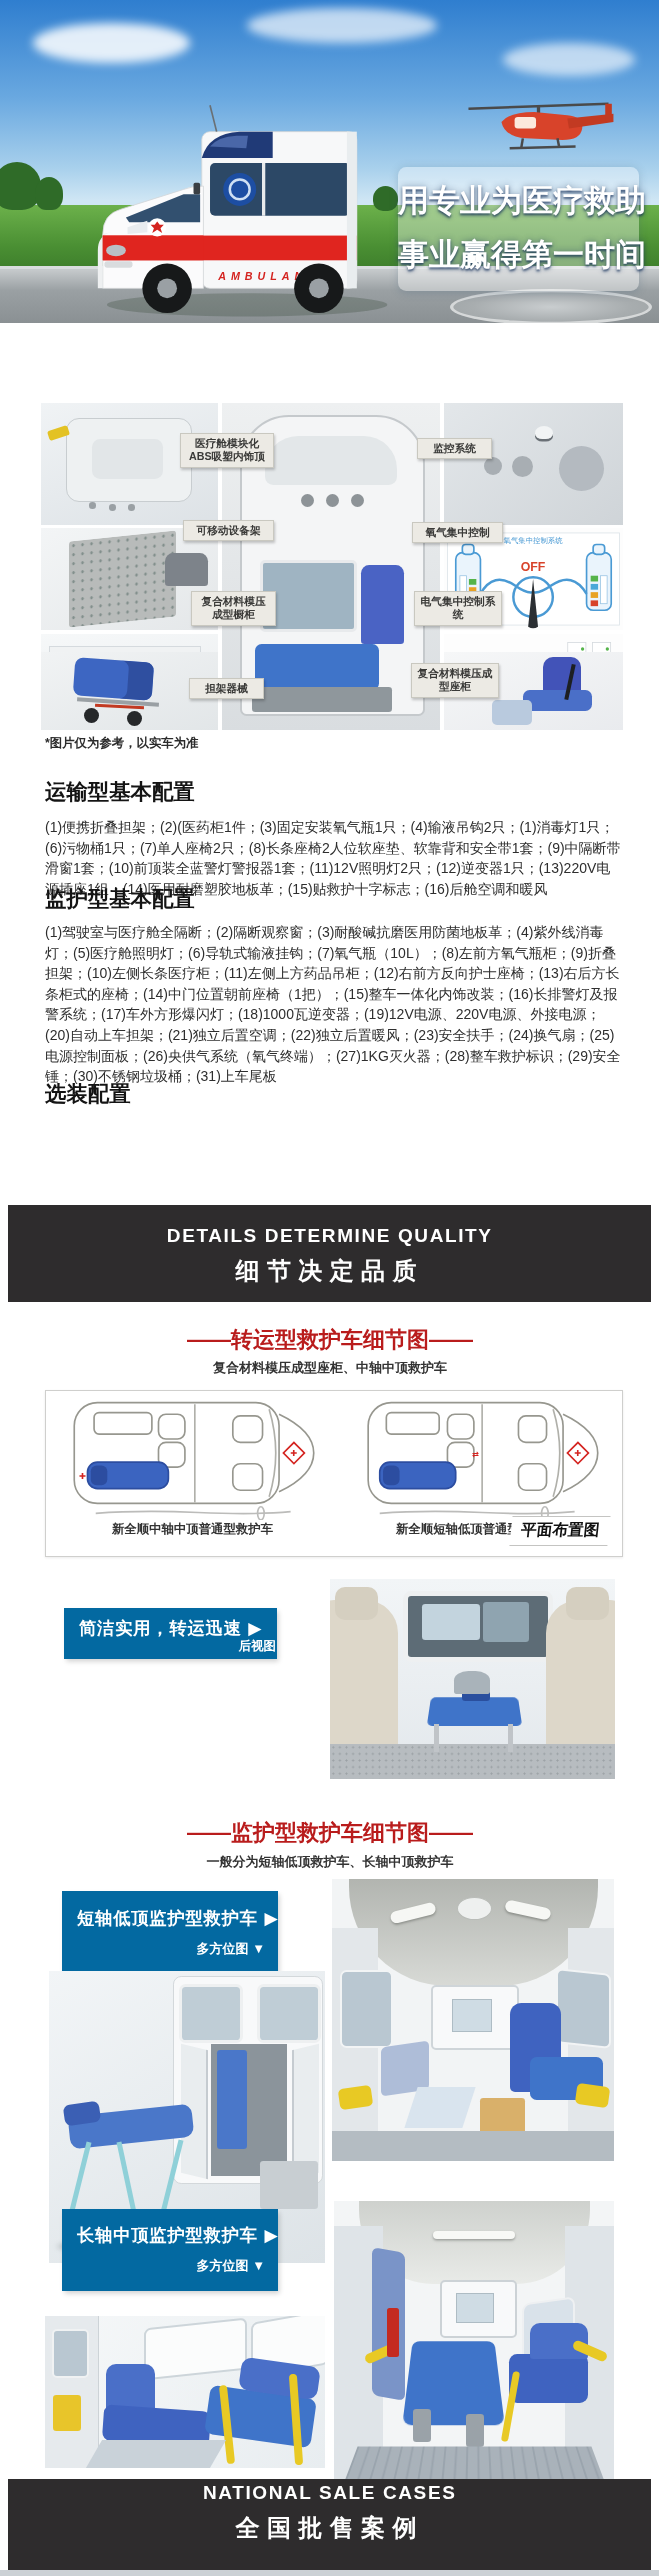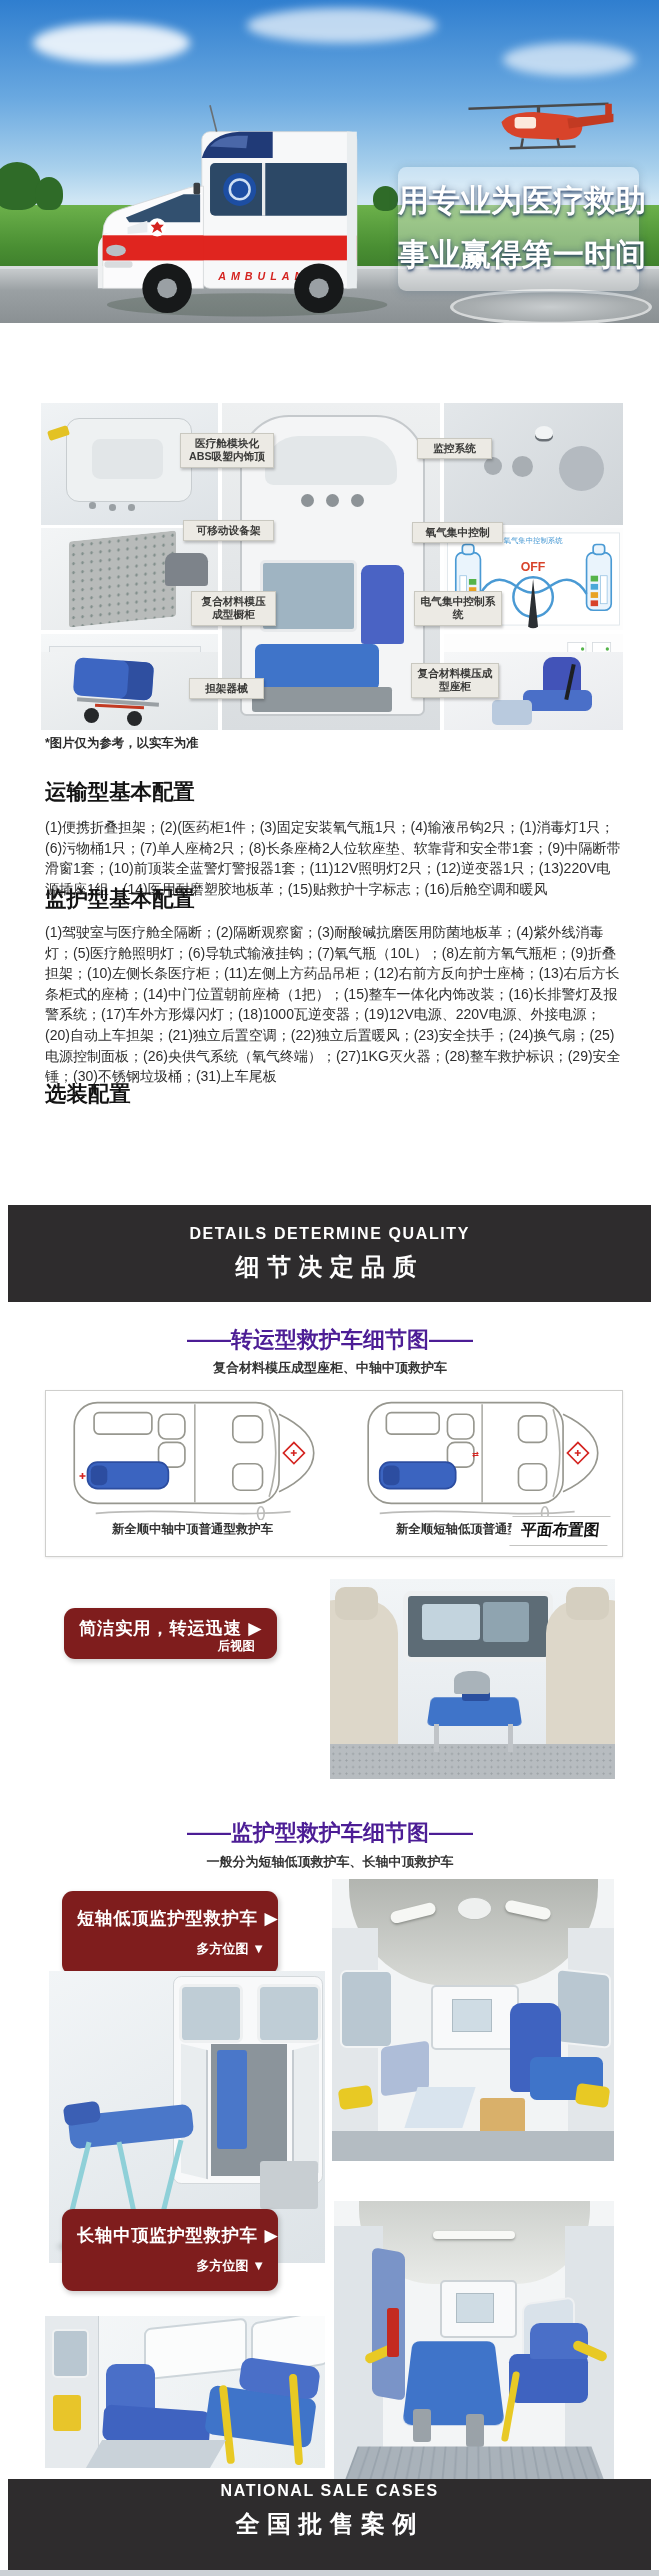--- a/index.html
+++ b/index.html
@@ -24,49 +24,49 @@
                 background:rgba(255,255,255,.38);box-shadow:0 1.6px 8.2px rgba(60,90,120,.25);}
   .slogan{width:100%;text-align:center;font-weight:bold;font-size:31px;line-height:54px;color:#fff;
           text-shadow:0 1.6px 2.5px rgba(22,48,90,.75),0 0 6.6px rgba(22,48,90,.45);white-space:nowrap;}
 
   
   .red-banner{position:absolute;left:164px;top:325px;width:330px;height:69px;background:#e0211d;
               color:#fff;text-align:center;}
   .red-banner .en{font-size:17.3px;font-weight:bold;margin-top:10.7px;letter-spacing:0.8px;}
   .red-banner .zh{font-size:24px;font-weight:bold;letter-spacing:5.8px;margin-top:4.1px;}
   .dark-banner{position:absolute;left:8.2px;width:643px;background:#2e2c2d;color:#fff;text-align:center;}
-  .dark-banner .en{font-size:16px;font-weight:bold;letter-spacing:1.6px;}
+  .dark-banner .en{font-size:19px;font-weight:bold;letter-spacing:1.6px;}
   .dark-banner .zh{font-size:24px;font-weight:bold;letter-spacing:7.4px;margin-top:8.2px;}
 
   
   .photo{position:absolute;overflow:hidden;background:linear-gradient(160deg,#f0f3f5,#dde2e6);}
   .pill{position:absolute;background:#eceae4;border:0.8px solid #c9c8c0;color:#3a3a38;font-size:10.7px;
         font-weight:bold;text-align:center;padding:2.5px 5px;line-height:1.3;z-index:5;
         box-shadow:0.8px 1.6px 2.5px rgba(0,0,0,.22);}
   .note{position:absolute;left:45px;top:735px;font-size:12.4px;font-weight:bold;color:#2c2c2c;}
 
   
   .cfg-title{position:absolute;left:45px;font-size:21.4px;font-weight:bold;color:#141414;}
   .cfg-body{position:absolute;left:45px;width:576px;font-size:14px;line-height:20.6px;color:#2e2e2e;}
 
   
-  .sec-title{position:absolute;left:0;width:660px;text-align:center;font-size:22px;font-weight:bold;color:#4c1d95;}
+  .sec-title{position:absolute;left:0;width:660px;text-align:center;font-size:22px;font-weight:bold;color:#b91c1c;}
   .sec-sub{position:absolute;left:0;width:660px;text-align:center;font-size:13px;font-weight:bold;color:#333;}
 
   
   .plan-box{position:absolute;left:45px;top:1390px;width:576px;height:165px;background:#fff;
             border:0.8px solid #cfcfcd;box-shadow:0 0.8px 2.5px rgba(0,0,0,.08);}
   .plan-label{position:absolute;width:247px;text-align:center;font-size:12.4px;font-weight:bold;color:#333;}
   .plan-badge{position:absolute;right:13px;bottom:10px;font-size:15.7px;font-weight:bold;color:#111;
               padding:3.3px 10px;border-top:1.6px solid #c4c4c2;border-bottom:1.6px solid #c4c4c2;
               transform:skewX(-6deg);background:#fff;}
 
   
-  .feature{position:absolute;background:#7f1d1d;color:#fff;
-           box-shadow:inset 0 0 0 1.6px #c4176d00,1.6px 2.5px 5px rgba(0,0,0,.18);border-radius:11px;}
+  .feature{position:absolute;background:#0369a1;color:#fff;
+           box-shadow:inset 0 0 0 1.6px #c4176d00,1.6px 2.5px 5px rgba(0,0,0,.18);}
   .feature .big{position:absolute;left:15px;font-size:17.3px;font-weight:bold;letter-spacing:0.8px;white-space:nowrap;}
   .feature .small{position:absolute;font-size:12.4px;font-weight:bold;}
   .tri{display:inline-block;margin-left:6.6px;}
 
   .shape{position:absolute;}
   .svgwrap{position:absolute;}
 </style>
 </head>
 <body>
 
@@ -319,21 +319,21 @@
     </svg>
     <div class="plan-label" style="left:23px;top:130px;">新全顺中轴中顶普通型救护车</div>
     <div class="plan-label" style="left:307px;top:130px;">新全顺短轴低顶普通型救护车</div>
     <div class="plan-badge">平面布置图</div>
   </div>
 
   <div class="feature" style="left:64px;top:1608px;width:213px;height:51px;">
     <div class="big" style="top:8.2px;">
       <span>简洁实用，转运迅速</span><span class="tri">▶</span>
     </div>
-    <div class="small" style="right:22px;bottom:4.1px;text-align:right;">后视图</div>
+    <div class="small" style="right:1px;bottom:4.1px;text-align:right;">后视图</div>
   </div>
 
   <div class="photo" style="left:330px;top:1579px;width:285px;height:200px;background:linear-gradient(180deg,#f2f5f7,#e3e8ec);">
     <div class="shape" style="left:73px;top:11.5px;width:140px;height:61px;background:#5d6c76;border:5px solid #eef0f1;border-radius:8.2px;"></div>
     <div class="shape" style="left:92px;top:25px;width:58px;height:36px;background:#c3d4de;border-radius:3.3px;"></div>
     <div class="shape" style="left:153px;top:23px;width:46px;height:40px;background:#8fa4b0;border-radius:3.3px;"></div>
     <div class="shape" style="left:-11.5px;top:21.4px;width:79px;height:178px;background:#ddd7c9;border-radius:15px 33px 5px 5px;"></div>
     <div class="shape" style="left:5px;top:8.2px;width:43px;height:33px;background:#d5cfc0;border-radius:10px;"></div>
     <div class="shape" style="left:216px;top:21.4px;width:79px;height:178px;background:#ddd7c9;border-radius:33px 15px 5px 5px;"></div>
     <div class="shape" style="left:236px;top:8.2px;width:43px;height:33px;background:#d5cfc0;border-radius:10px;"></div>

